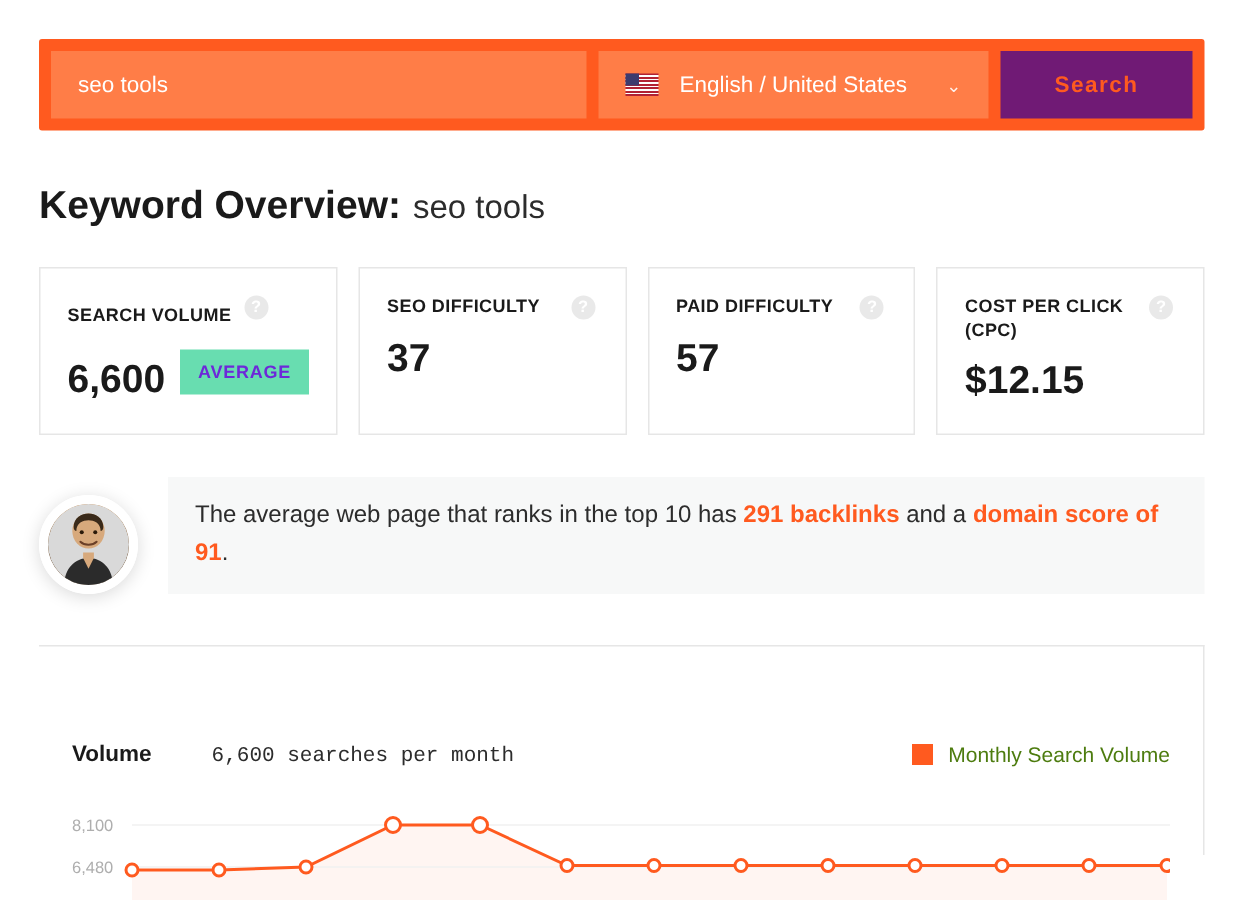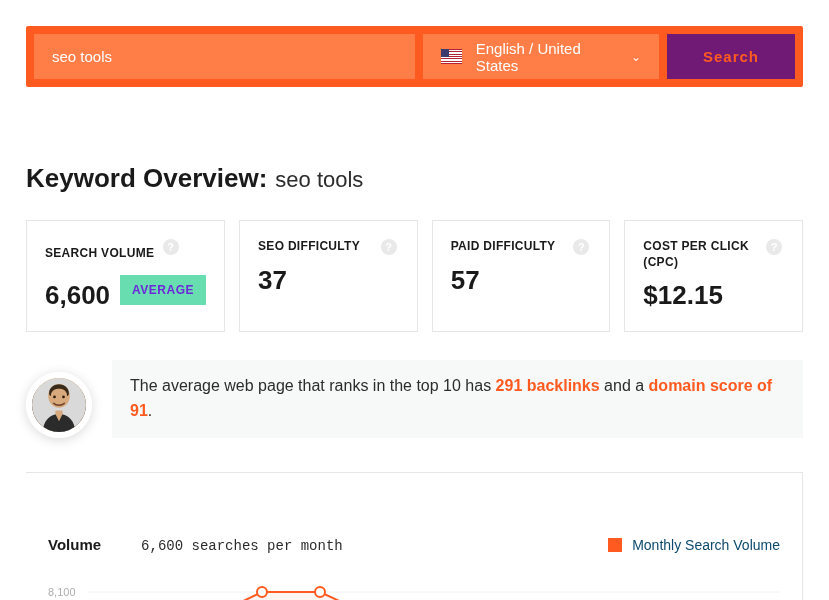--- a/index.html
+++ b/index.html
@@ -1,29 +1,29 @@
 <!DOCTYPE html>
 <html><head>
 <meta charset="utf-8">
 <style>
   * { box-sizing: border-box; margin: 0; padding: 0; }
   body { font-family: -apple-system, BlinkMacSystemFont, "Segoe UI", Arial, sans-serif; background: #fff; width: 829px; height: 600px; overflow: hidden; padding: 0 26px; }
   
   .search-bar { background: #ff5a1f; padding: 8px; display: flex; gap: 8px; margin-top: 26px; border-radius: 2px; }
   .search-input { flex: 1; background: #ff7d47; border: none; color: #fff; padding: 14px 18px; font-size: 15px; outline: none; }
   .search-input::placeholder { color: #ffe4d6; }
-  .lang-select { background: #ff7d47; display: flex; align-items: center; gap: 12px; padding: 0 18px; color: #fff; font-size: 15px; cursor: pointer; width: 236px; justify-content: space-between; }
+  .lang-select { background: #ff7d47; display: flex; align-items: center; gap: 12px; padding: 0 18px; color: #fff; font-size: 15px; cursor: pointer; width: 260px; justify-content: space-between; }
   .lang-left { display: flex; align-items: center; gap: 14px; }
   .flag { width: 22px; height: 15px; display: inline-block; position: relative; background: linear-gradient(to bottom, #b22234 0%, #b22234 7.7%, #fff 7.7%, #fff 15.4%, #b22234 15.4%, #b22234 23.1%, #fff 23.1%, #fff 30.8%, #b22234 30.8%, #b22234 38.5%, #fff 38.5%, #fff 46.2%, #b22234 46.2%, #b22234 53.8%, #fff 53.8%, #fff 61.5%, #b22234 61.5%, #b22234 69.2%, #fff 69.2%, #fff 76.9%, #b22234 76.9%, #b22234 84.6%, #fff 84.6%, #fff 92.3%, #b22234 92.3%); }
   .flag::before { content: ""; position: absolute; top: 0; left: 0; width: 40%; height: 53.8%; background: #3c3b6e; }
   .chev { font-size: 12px; opacity: 0.9; }
   .search-btn { background: #701a75; color: #ff5a1f; border: none; padding: 0 36px; font-weight: 700; font-size: 15px; letter-spacing: 1px; cursor: pointer; }
 
   .title-row { margin-top: 34px; display: flex; align-items: baseline; gap: 8px; }
-  .title-row h1 { font-size: 26px; font-weight: 800; color: #1a1a1a; margin-top: 42px; }
+  .title-row h1 { font-size: 26px; font-weight: 800; color: #1a1a1a; }
   .title-row .kw { font-size: 22px; font-weight: 400; color: #2c2c2c; }
 
   .cards { display: flex; gap: 14px; margin-top: 26px; }
   .card { flex: 1; border: 1px solid #e6e6e6; padding: 18px 18px 20px; position: relative; }
   .card-label { font-size: 12px; font-weight: 800; color: #1a1a1a; letter-spacing: 0.3px; line-height: 1.3; }
   .card-value { font-size: 26px; font-weight: 900; color: #1a1a1a; margin-top: 10px; }
   .help-dot { position: absolute; top: 18px; right: 20px; width: 16px; height: 16px; border-radius: 50%; background: #e9e9e9; color: #fff; font-size: 11px; text-align: center; line-height: 16px; font-weight: 700; }
   .card-first .help-dot { position: static; display: inline-block; vertical-align: super; margin-left: 4px; }
   .badge-avg { display: inline-block; background: #68ddb0; color: #6d28d9; font-size: 12px; font-weight: 700; padding: 8px 12px; margin-left: 10px; letter-spacing: 0.5px; }
   .card-first .val-row { margin-top: 8px; display: flex; align-items: center; }
@@ -32,21 +32,21 @@
   .avatar { width: 66px; height: 66px; border-radius: 50%; background: radial-gradient(circle at 50% 30%, #e0c29f 0%, #c9a178 40%, #6b5034 70%); border: 6px solid #fff; box-shadow: 0 2px 12px rgba(0,0,0,0.15); overflow: hidden; position: relative; flex-shrink: 0; }
   .avatar svg { width: 100%; height: 100%; display: block; }
   .insight-box { flex: 1; background: #f7f8f8; padding: 14px 18px; font-size: 16px; line-height: 1.55; color: #2c2c2c; }
   .insight-box .hl { color: #ff5a1f; font-weight: 700; }
 
   .chart-wrap { margin-top: 34px; border: 1px solid #e6e6e6; border-width: 1px 1px 0 0; padding: 16px 22px 0; position: relative; height: 140px; }
   .chart-head { display: flex; align-items: center; justify-content: space-between; font-size: 14px; margin-top: 47px; }
   .chart-head .lh { display: flex; gap: 40px; align-items: baseline; }
   .chart-head .lh b { font-size: 15px; font-weight: 800; color: #1a1a1a; }
   .chart-head .sub { color: #2c2c2c; font-family: Liberation Mono, monospace; }
-  .legend { display: flex; align-items: center; gap: 10px; color: #0c4a6e; }
+  .legend { display: flex; align-items: center; gap: 10px; color: #4d7c0f; }
   .legend .sw { width: 14px; height: 14px; background: #ff5a1f; display: inline-block; }
   .chart-svg { display: block; margin-top: 20px; }
   .ylab { font-size: 11px; fill: #aeaeae; }
 </style>
 </head>
 <body>
 
 <div class="search-bar">
   <input class="search-input" type="text" value="seo tools" style="">
   <div class="lang-select">

